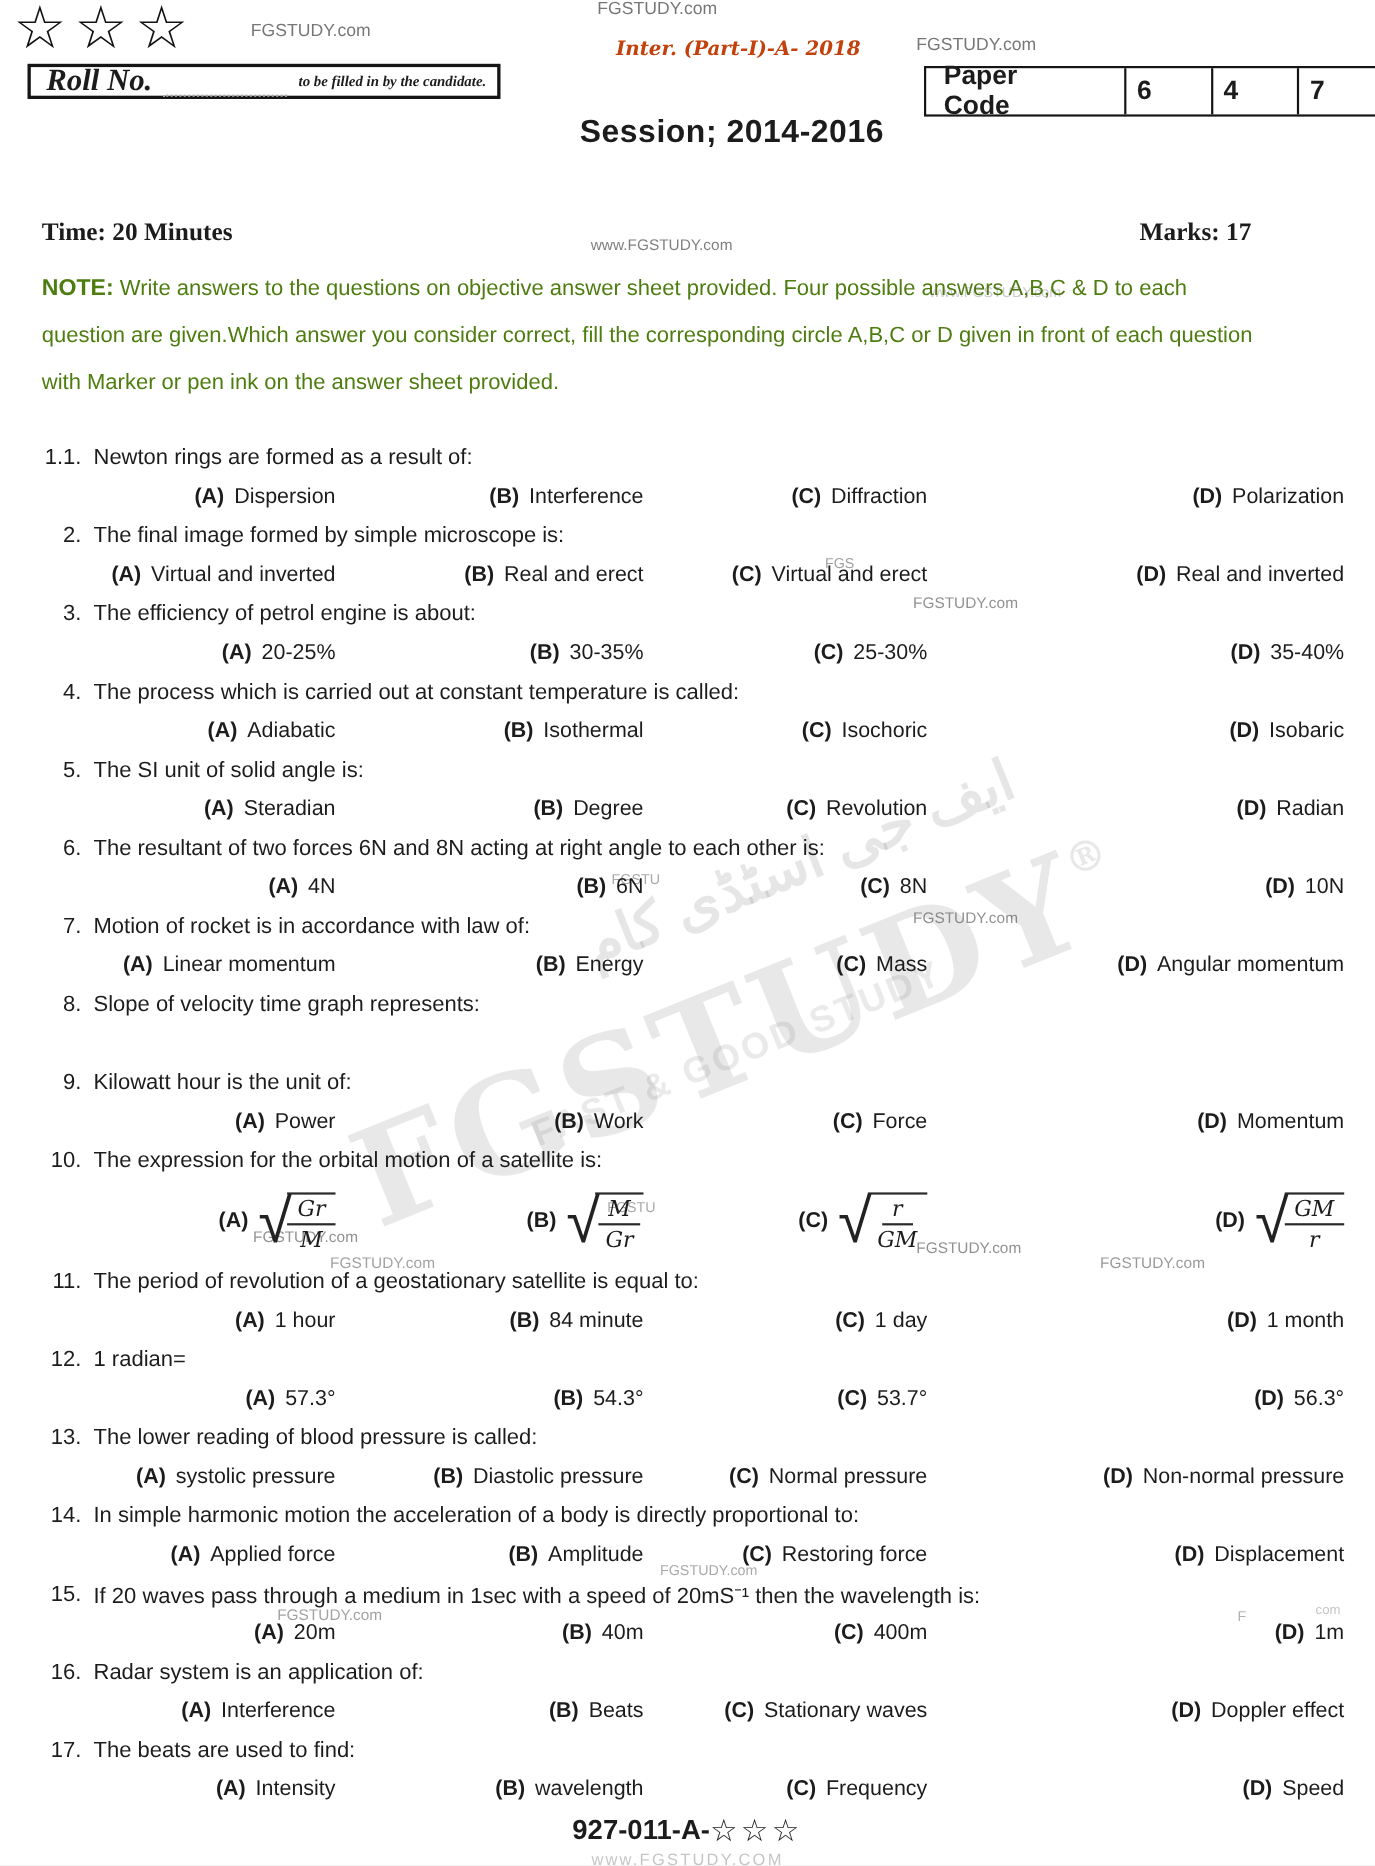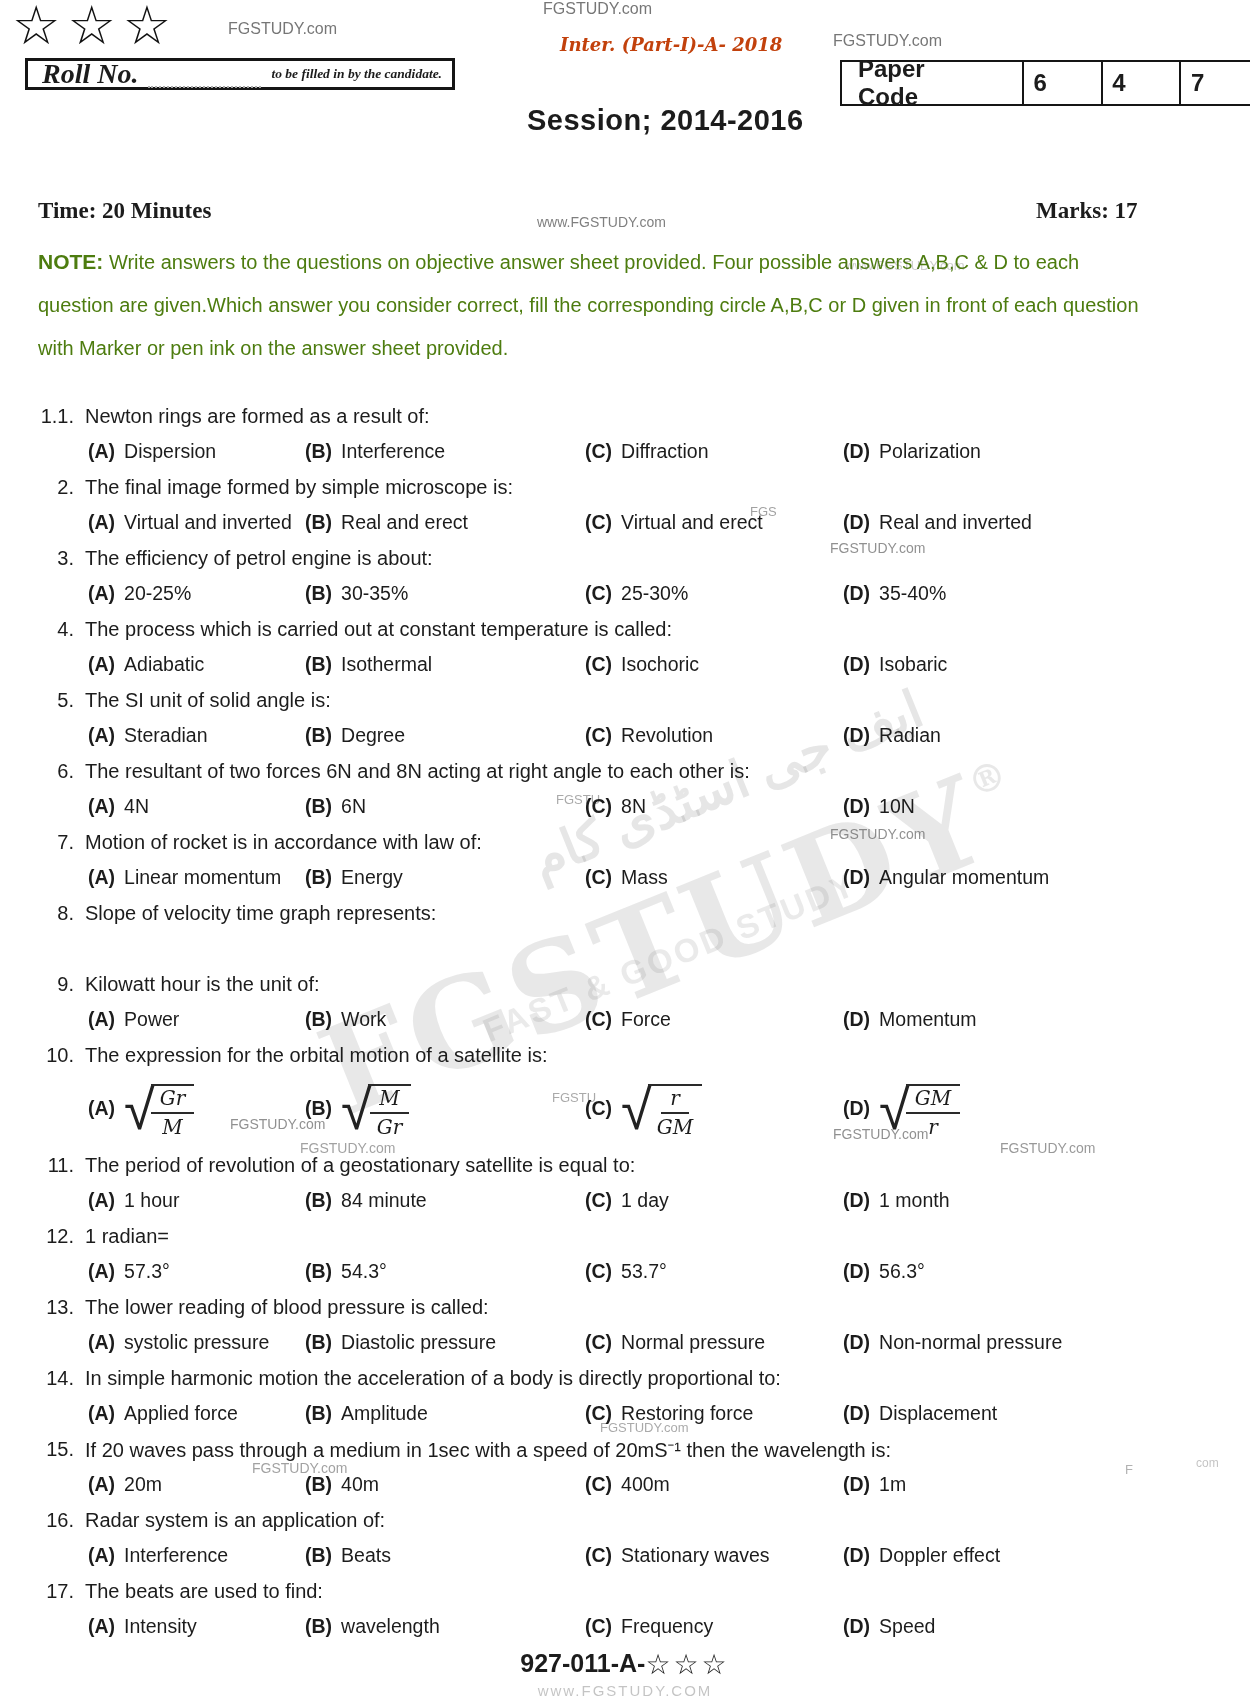--- a/index.html
+++ b/index.html
@@ -31,21 +31,21 @@
   .note  { left:38px; top:240px; width:1110px; font-size:20px; line-height:43px; color:#4d7c0f; }
   .note b { font-size:21px; }
 
   
   .questions { left:30px; top:398px; width:1192px; z-index:2; }
   .q { height:71px; }
   .q.tall { height:110px; }
   .q-line { height:36px; display:flex; align-items:center; font-size:20px; }
   .q-num { min-width:44px; text-align:right; margin-right:11px; }
   .opts { margin-left:58px; height:35px; display:grid;
-          grid-template-columns:217px 280px 258px auto; align-items:center; font-size:19.5px; }
+          grid-template-columns:217px 280px 258px auto; align-items:center; font-size:19.5px;text-align:right; }
   .q.tall .opts { height:74px; }
   .opt { white-space:nowrap; }
   .opt-label { font-weight:bold; margin-right:9px; }
 
   
   .radical { display:inline-flex; align-items:flex-start; vertical-align:middle; }
   .rad-sign { font-size:56px; font-weight:300; line-height:60px; margin-right:-4px; color:#222; }
   .frac { display:inline-flex; flex-direction:column; align-items:center; border-top:2px solid #2a2a2a;
           font-family:"DejaVu Serif", serif; font-style:italic; font-size:20px; line-height:25px; margin-top:4px; }
   .fnum { border-bottom:2px solid #2a2a2a; padding:0 9px 1px; }

